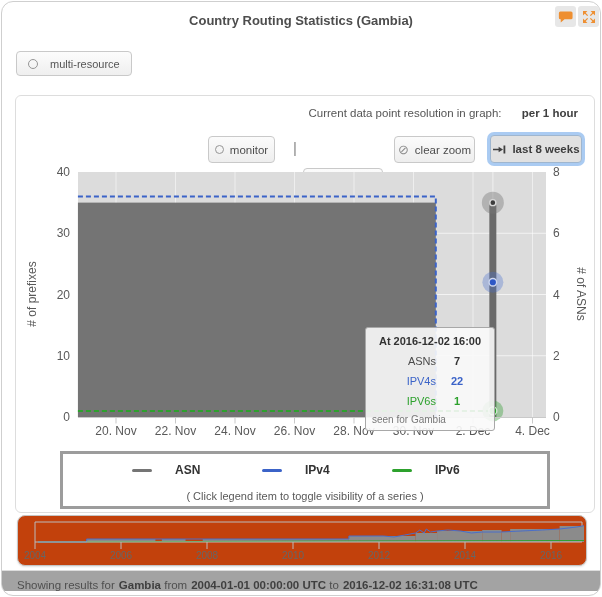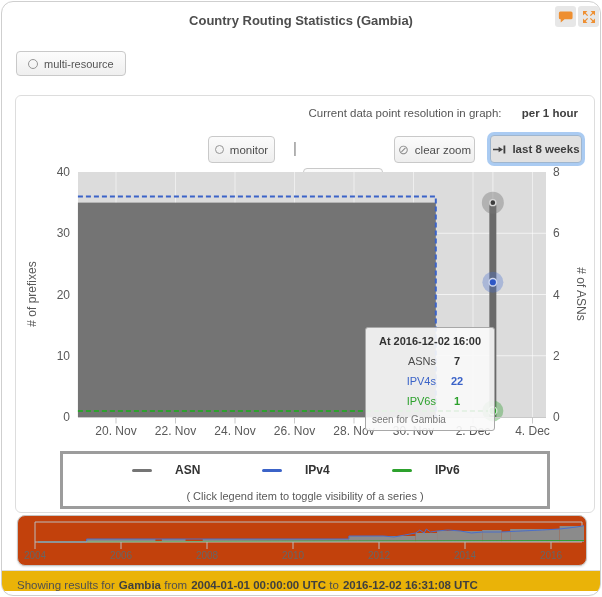--- a/index.html
+++ b/index.html
@@ -2,21 +2,21 @@
 <html><head>
 <meta charset="utf-8">
 <style>
   html,body{margin:0;padding:0;background:#fff;}
   body{width:602px;height:597px;position:relative;font-family:"Liberation Sans",sans-serif;-webkit-font-smoothing:antialiased;}
   #widget{position:absolute;left:1px;top:1px;width:598px;height:593px;border:1px solid #cfcfcf;border-radius:12px;background:#fff;overflow:hidden;}
   .abs{position:absolute;}
   
   .title{left:0;right:0;top:11px;text-align:center;font-size:13px;font-weight:bold;color:#4d4d4d;}
   .icon-btn{width:21px;height:21px;top:4px;border:0;border-radius:3px;background:#e7e7e7;padding:0;cursor:pointer;display:flex;align-items:center;justify-content:center;}
-  .mr-btn{left:14px;top:49px;height:25px;padding:0 11px;border:1px solid #c9c9c9;border-radius:4px;background:linear-gradient(#fcfcfc,#efefef);font-size:11px;color:#555;display:inline-flex;align-items:center;gap:6px;font-family:inherit;cursor:pointer;}
+  .mr-btn{left:14px;top:49px;height:25px;padding:0 11px;border:1px solid #c9c9c9;border-radius:4px;background:linear-gradient(#fcfcfc,#efefef);font-size:11px;color:#555;display:inline-flex;align-items:center;gap:12px;font-family:inherit;cursor:pointer;}
   .circ{width:8px;height:8px;border:1.4px solid #969696;border-radius:50%;display:inline-block;background:transparent;}
   
   .panel{left:13px;top:93px;width:578px;height:416px;border:1px solid #ddd;border-radius:6px;background:#fff;}
   .res-line{right:16px;top:11px;font-size:11.5px;color:#555;}
   .res-line b{color:#3f3f3f;padding-left:17px;}
   .btn{height:27px;border:1px solid #c9c9c9;border-radius:4px;background:linear-gradient(#fbfbfb,#eeeeee);font-size:11.5px;color:#4d4d4d;font-family:inherit;display:inline-flex;align-items:center;justify-content:center;gap:6px;padding:0;cursor:pointer;}
   .btn.active{background:#e1e1e1;border:1px solid #9fb6cf;box-shadow:0 0 0 3px rgba(125,175,235,0.65);font-weight:bold;color:#3d3d3d;}
   .divider{color:#888;font-size:15px;}
   .slash-icon{font-size:13px;color:#8a8a8a;line-height:1;}
   
@@ -29,21 +29,21 @@
   
   .legend{left:44px;top:355px;width:484px;height:52px;border:3px solid #9c9c9c;background:#fff;z-index:4;}
   .leg-row{display:flex;justify-content:center;margin-top:9px;}
   .leg-item{width:130px;display:flex;align-items:center;justify-content:flex-start;gap:23px;padding-left:22px;box-sizing:border-box;cursor:pointer;}
   .swatch{width:20px;height:3px;border-radius:2px;display:inline-block;}
   .leg-label{font-size:12px;font-weight:bold;color:#333;}
   .leg-hint{text-align:center;font-size:11px;color:#595959;margin-top:13px;}
   
   .navbox{left:15px;top:513px;width:568px;height:49px;border:1px solid #c5c5c5;border-radius:8px;background:#c2410c;box-shadow:0 1px 2px rgba(0,0,0,0.12);z-index:2;}
   
-  .footbar{left:0;right:0;top:568px;border-top:1px solid #ddd;padding:8px 0 0 15px;font-size:11.5px;color:#4f4f4f;background:#eab308;}
+  .footbar{left:0;right:0;top:568px;border-top:1px solid #ddd;padding:8px 0 0 15px;font-size:11.5px;color:#4f4f4f;background:#a3a3a3;}
   .footbar span{margin-right:4px;}
   .footbar b{color:#3f3f3f;}
   svg text.ax{font-family:"Liberation Sans",sans-serif;font-size:12px;fill:#595959;}
   svg text.nx{font-family:"Liberation Sans",sans-serif;font-size:10px;fill:#666;}
 </style>
 </head>
 <body>
 
 <div id="widget">
 

